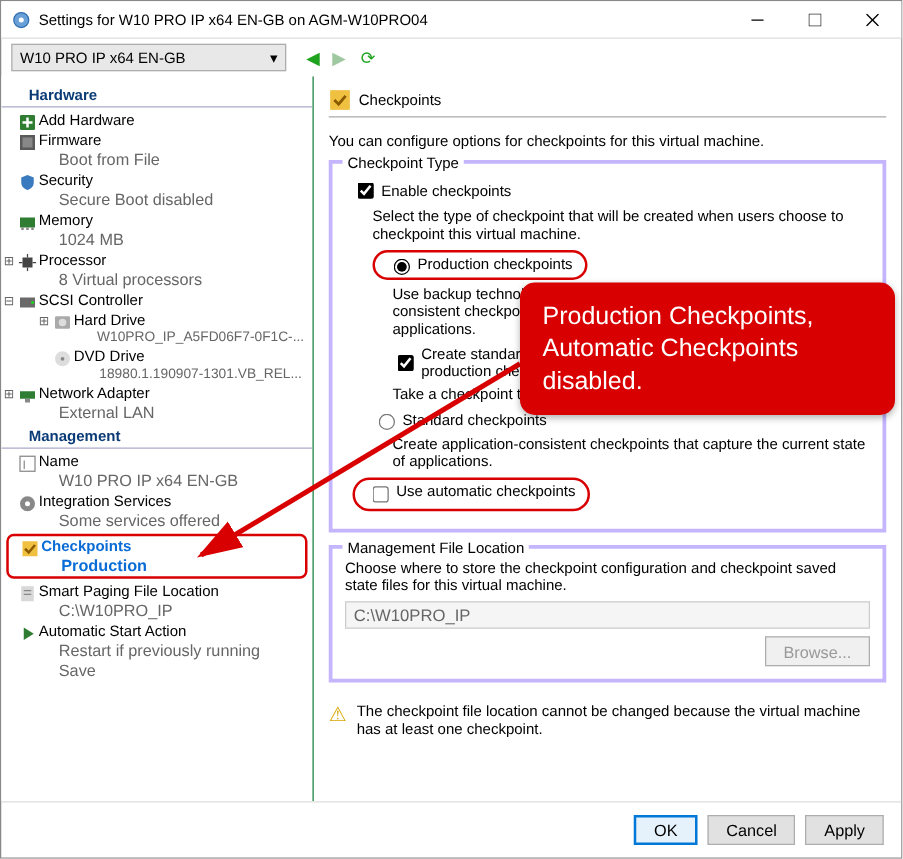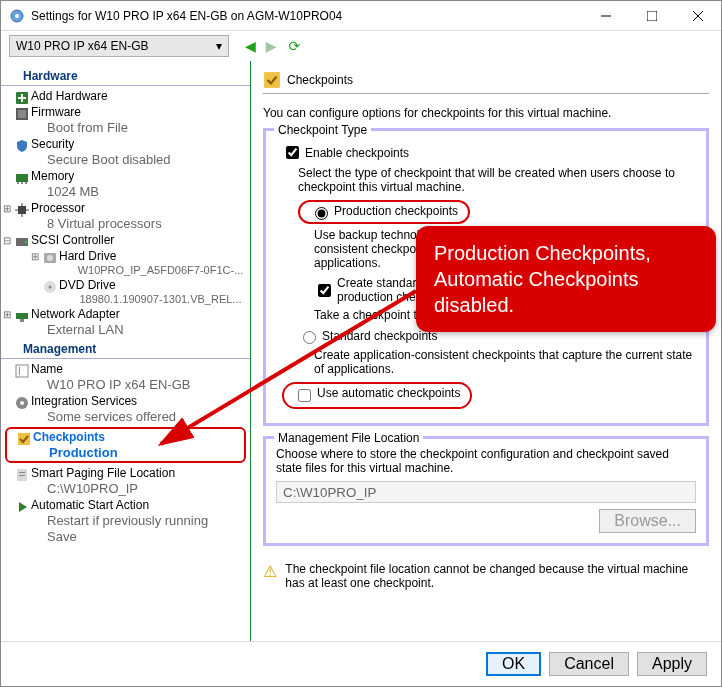--- a/index.html
+++ b/index.html
@@ -38,21 +38,21 @@
 .row { display: flex; align-items: center; margin: 4px 0; }
 .row.ind1 { margin-left: 6px; }
 .row.ind2 { margin-left: 22px; }
 .row.ind3 { margin-left: 38px; }
 .chk, .rad { margin-right: 6px; }
 .row input[type=radio], .row input[type=checkbox] { accent-color: #000; }
 .desc { margin: 2px 0 6px 22px; }
 .desc3 { margin: 2px 0 6px 38px; }
 .highlight-oval { border: 2px solid #d80000; border-radius: 14px; display: inline-flex; align-items: flex-start; padding: 2px 10px; }
 .path-input { width: 100%; height: 22px; border: 1px solid #ccc; background: #f5f5f5; padding: 0 6px; color: #666; }
-.btn { height: 24px; padding: 0 14px; border: 1px solid #adadad; background: #e1e1e1; cursor: pointer; font-size: 16px; }
+.btn { height: 24px; padding: 0 14px; border: 1px solid #adadad; background: #e1e1e1; cursor: pointer; font-size: 13px; }
 .btn.default { border: 2px solid #0078d7; background: #e5f1fb; }
 .btn:disabled { color: #999; background: #f0f0f0; }
 .footer { display: flex; justify-content: flex-end; gap: 8px; padding: 10px 14px; border-top: 1px solid #ddd; }
 .warn { display: flex; gap: 8px; margin-top: 6px; }
 .warn-ico { color: #d7a600; font-size: 16px; }
 .callout { position: absolute; left: 415px; top: 225px; width: 300px; background: #d80000; color: #fff; border-radius: 12px; padding: 14px 18px; font-size: 20px; text-align: left; box-shadow: 0 2px 6px rgba(0,0,0,.3); z-index: 10; line-height: 1.3; }
 .arrow-line { position: absolute; pointer-events: none; z-index: 9; }
 .ficon { display:inline-block; width:14px; height:14px; vertical-align:middle; }
 </style>
 </head>

